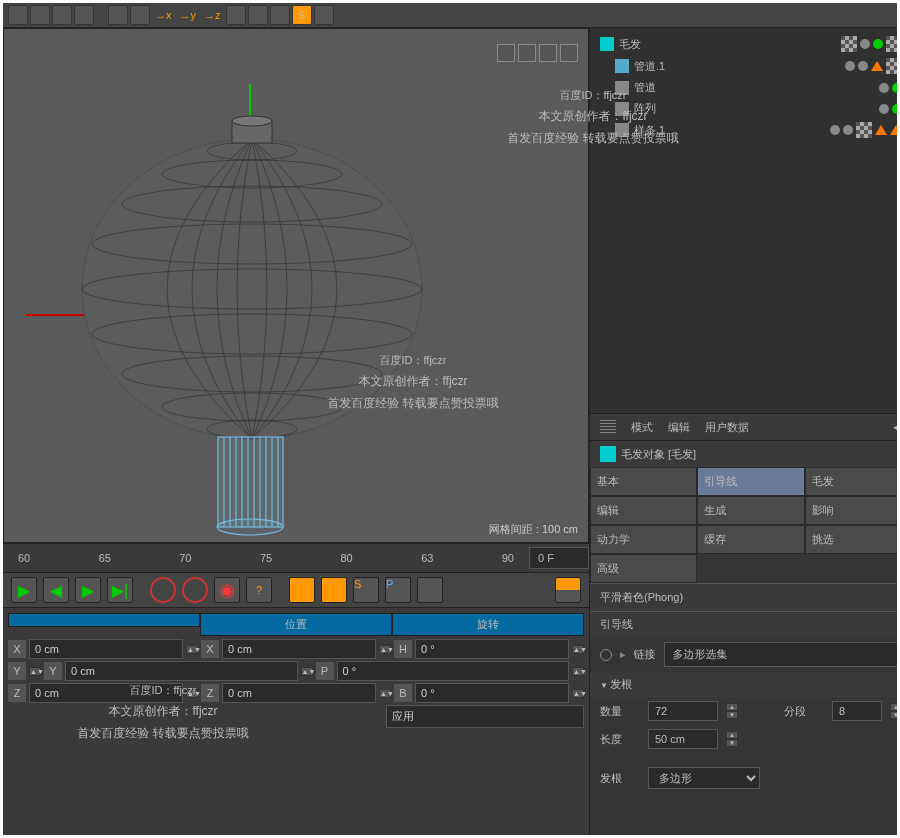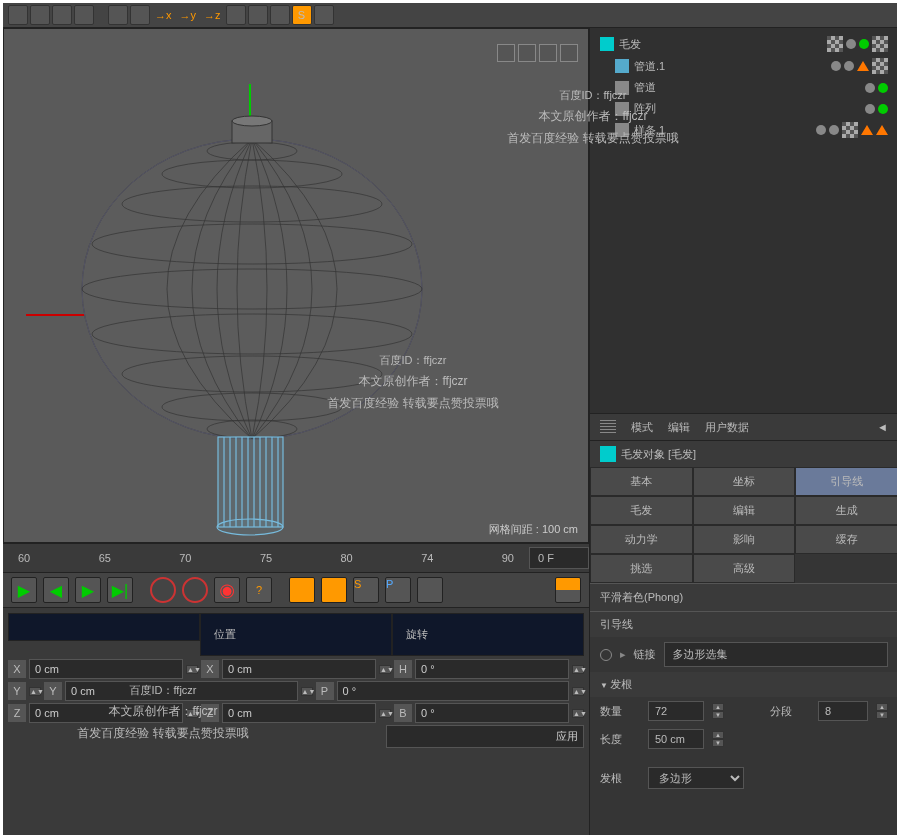--- a/index.html
+++ b/index.html
@@ -17,21 +17,21 @@
 .mini-icons span{width:18px;height:18px;border:1px solid #888;background:#555;}
 .timeline{height:30px;background:#3a3a3a;display:flex;align-items:center;border-top:1px solid #222;border-bottom:1px solid #222;}
 .tl-ticks{flex:1;display:flex;justify-content:space-between;padding:0 15px;}
 .playbar{height:35px;background:#444;display:flex;align-items:center;padding:0 8px;gap:6px;border-bottom:1px solid #222;}
 .play-btn{width:26px;height:26px;border:1px solid #222;background:#555;border-radius:2px;display:flex;align-items:center;justify-content:center;cursor:pointer;}
 .play-green{color:#0c0;font-size:16px;}
 .rec-btn{width:26px;height:26px;border:2px solid #c33;border-radius:50%;background:#444;}
 .sq-btn{width:26px;height:26px;background:#f90;border:1px solid #222;border-radius:2px;}
 .coord-panel{flex:1;background:#3a3a3a;padding:5px;}
 .coord-header{display:flex;gap:0;margin-bottom:3px;}
-.coord-header span{flex:1;padding:13px;background:#0f172a;border:1px solid #222;}
+.coord-header span{flex:1;text-align:center;padding:3px;background:#0369a1;border:1px solid #222;}
 .coord-row{display:flex;gap:3px;margin-bottom:2px;align-items:center;}
 .coord-label{width:18px;text-align:center;background:#555;padding:3px 0;}
 .coord-input{flex:1;background:#2a2a2a;border:1px solid #555;padding:3px 5px;color:#ccc;}
 .spinner{width:12px;background:#555;border:1px solid #333;font-size:7px;text-align:center;}
 .right-col{flex:1;display:flex;flex-direction:column;background:#353535;border-left:1px solid #222;}
 .obj-mgr{flex:0 0 385px;background:#303030;padding:5px;position:relative;}
 .obj-row{display:flex;align-items:center;padding:3px 5px;gap:5px;}
 .obj-icon{width:14px;height:14px;display:inline-block;}
 .obj-icon.hair{background:#0cc;}
 .obj-icon.tube{background:#5ac;}
@@ -39,32 +39,32 @@
 .dots{margin-left:auto;display:flex;gap:3px;align-items:center;}
 .dot{width:10px;height:10px;border-radius:50%;}
 .dot.grey{background:#888;}
 .dot.green{background:#0c0;}
 .dot.orange{width:0;height:0;border-left:6px solid transparent;border-right:6px solid transparent;border-bottom:10px solid #f70;border-radius:0;}
 .checker{width:16px;height:16px;background:repeating-conic-gradient(#aaa 0 90deg,#555 0 180deg);background-size:8px 8px;}
 .attr-header{height:28px;background:#3a3a3a;display:flex;align-items:center;padding:0 10px;gap:15px;border-top:1px solid #222;border-bottom:1px solid #222;}
 .attr-title{background:#3a3a3a;padding:5px 10px;display:flex;align-items:center;gap:5px;}
 .attr-title .icn{width:16px;height:16px;background:#0cc;}
 .tab-grid{display:grid;grid-template-columns:1fr 1fr 1fr;}
-.tab{padding:6px;text-align:center;background:#4a4a4a;border:1px solid #2a2a2a;cursor:pointer;}
+.tab{padding:6px;background:#4a4a4a;border:1px solid #2a2a2a;cursor:pointer;}
 .tab.active{background:#6a7a9a;}
 .phong-row{padding:6px 10px;background:#3a3a3a;border-top:1px solid #555;}
 .section-hdr{padding:5px 10px;background:#3a3a3a;border-top:1px solid #555;}
 .link-row{display:flex;align-items:center;padding:5px 10px;gap:8px;}
 .radio{width:12px;height:12px;border:1px solid #888;border-radius:50%;}
 .link-field{flex:1;background:#2a2a2a;border:1px solid #555;padding:4px 8px;}
 .sub-hdr{padding:5px 10px;background:#3a3a3a;}
 .sub-hdr::before{content:"▼ ";font-size:8px;}
 .param-row{display:flex;align-items:center;padding:4px 10px;gap:8px;}
 .param-label{width:40px;}
-.param-input{background:#2a2a2a;border:1px solid #555;padding:3px 6px;width:56px;}
+.param-input{background:#2a2a2a;border:1px solid #555;padding:3px 6px;width:70px;}
 .spin-col{display:flex;flex-direction:column;}
 .spin-col span{width:12px;height:8px;background:#555;border:1px solid #333;font-size:6px;line-height:6px;text-align:center;}
 .watermark{position:absolute;color:rgba(200,200,200,0.3);font-size:20px;pointer-events:none;text-align:center;width:300px;}
 .wm1{left:440px;top:85px;}
 .wm2{left:260px;top:350px;}
 .wm3{left:10px;top:680px;}
 .wm-small{font-size:12px;margin-top:5px;}
 .lines{width:16px;height:14px;background:repeating-linear-gradient(#888 0 1px,transparent 1px 3px);}
 .frame-display{background:#2a2a2a;border:1px solid #555;padding:4px 8px;width:60px;}
 </style>
@@ -142,21 +142,21 @@
       <div class="grid-label">网格间距 : 100 cm</div>
     </div>
 
     <div class="timeline">
       <div class="tl-ticks">
         <span>60</span>
         <span>65</span>
         <span>70</span>
         <span>75</span>
         <span>80</span>
-        <span>74</span>
+        <span>63</span>
         <span>90</span>
       </div>
       <div class="frame-display">0 F</div>
     </div>
 
     <div class="playbar">
       <span class="play-btn play-green">▶</span>
       <span class="play-btn play-green">◀</span>
       <span class="play-btn play-green">▶</span>
       <span class="play-btn play-green">▶|</span>
@@ -209,21 +209,21 @@
         <span class="coord-label">Z</span>
         <input class="coord-input" value="0 cm" style="">
         <span class="spinner">▲▼</span>
         <span class="coord-label">B</span>
         <input class="coord-input" value="0 °" style="">
         <span class="spinner">▲▼</span>
       </div>
       <div class="coord-row">
         <span style="flex:1"></span>
         <span style="flex:1"></span>
-        <button class="coord-input" style="width:60px;text-align:right;cursor:pointer">应用</button>
+        <button class="coord-input" style="width:60px;text-align:left;cursor:pointer">应用</button>
       </div>
     </div>
   </div>
 
   <div class="right-col">
     <div class="obj-mgr">
       <div class="obj-row">
         <span class="obj-icon hair"></span>
         <span>毛发</span>
         <span class="dots">
@@ -279,27 +279,26 @@
       <span>用户数据</span>
       <span style="flex:1"></span>
       <span>◄</span>
     </div>
     <div class="attr-title">
       <span class="icn"></span>
       <span>毛发对象 [毛发]</span>
     </div>
     <div class="tab-grid">
       <div class="tab">基本</div>
-      <div class="tab">坐标</div>
       <div class="tab active">引导线</div>
       <div class="tab">毛发</div>
       <div class="tab">编辑</div>
       <div class="tab">生成</div>
+      <div class="tab">影响</div>
       <div class="tab">动力学</div>
-      <div class="tab">影响</div>
       <div class="tab">缓存</div>
       <div class="tab">挑选</div>
       <div class="tab">高级</div>
     </div>
     <div class="phong-row">平滑着色(Phong)</div>
     <div class="section-hdr">引导线</div>
     <div class="link-row">
       <span class="radio"></span>
       <span style="color:#888">▸</span>
       <span>链接</span>
@@ -324,21 +323,21 @@
     <div class="param-row">
       <span class="param-label">长度</span>
       <input class="param-input" value="50 cm" style="">
       <div class="spin-col">
           <span>▲</span>
           <span>▼</span>
         </div>
     </div>
     <div class="param-row" style="margin-top:10px">
       <span class="param-label">发根</span>
-      <select class="param-input" style="width:96px"><option>多边形</option></select>
+      <select class="param-input" style="width:112px"><option>多边形</option></select>
     </div>
   </div>
 </div>
 
 <div class="watermark wm1">
   <div>百度ID：ffjczr</div>
   <div class="wm-small">本文原创作者：ffjczr</div>
   <div class="wm-small">首发百度经验 转载要点赞投票哦</div>
 </div>
 <div class="watermark wm2">

